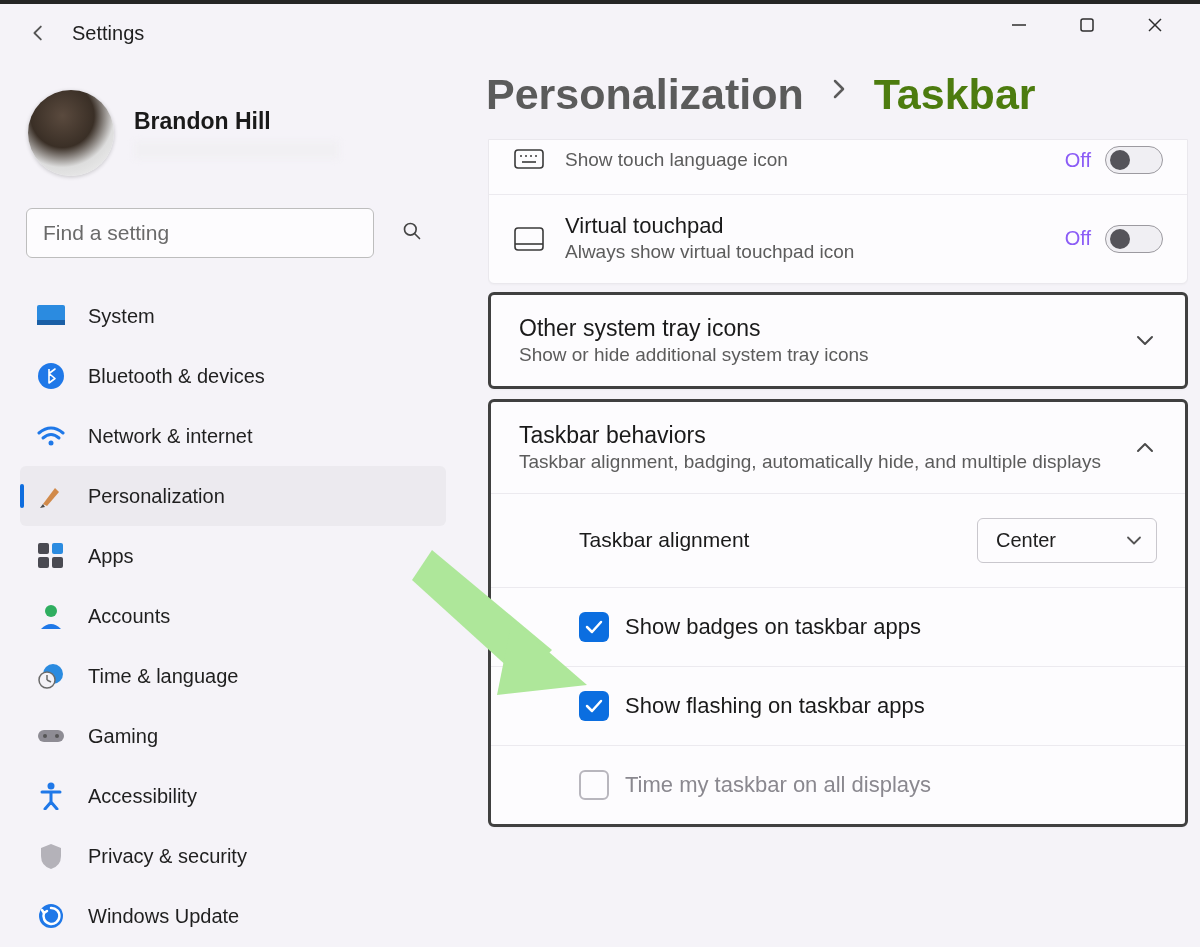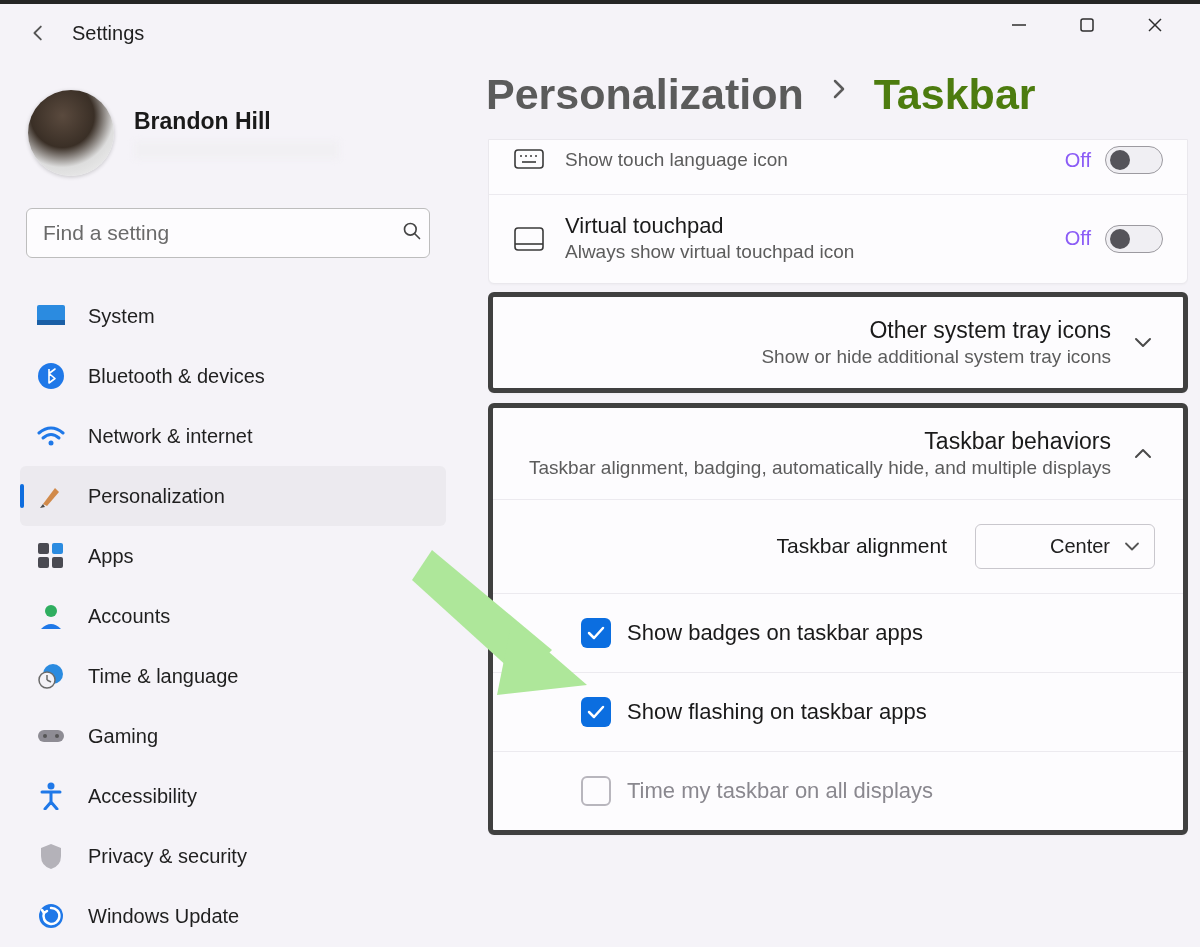--- a/index.html
+++ b/index.html
@@ -71,21 +71,21 @@
     width: 205px; height: 18px;
     background: #f1f0f3;
     border-radius: 2px;
     filter: blur(3px);
   }
   .search-box {
     margin: 6px 6px 28px 6px;
     position: relative;
   }
   .search-box input {
-    width: 404px;
+    width: 348px;
     height: 50px;
     border: 1px solid #bdbdbd;
     border-radius: 6px;
     background: #fdfcfe;
     font-size: 21px;
     padding: 0 48px 0 16px;
     color: #333;
   }
   .search-box input::placeholder { color: #6a6a6a; }
   .search-box .sicon {
@@ -204,25 +204,24 @@
   }
   .toggle .knob {
     position: absolute;
     top: 3px; left: 4px;
     width: 20px; height: 20px;
     border-radius: 50%;
     background: #55545a;
   }
   .expander {
     background: #fdfcfe;
-    border: 5px solid #404040;
+    border: 3px solid #404040;
     border-radius: 6px;
     margin-bottom: 10px;
     box-shadow: 0 1px 2px rgba(0,0,0,.03);
-    text-align: right;
   }
   .expander-head {
     display: flex; align-items: center;
     padding: 20px 28px;
     gap: 20px;
   }
   .expander-head .txt { flex:1; }
   .expander-title {
     font-size: 23px;
     color: #1a1a1a;

